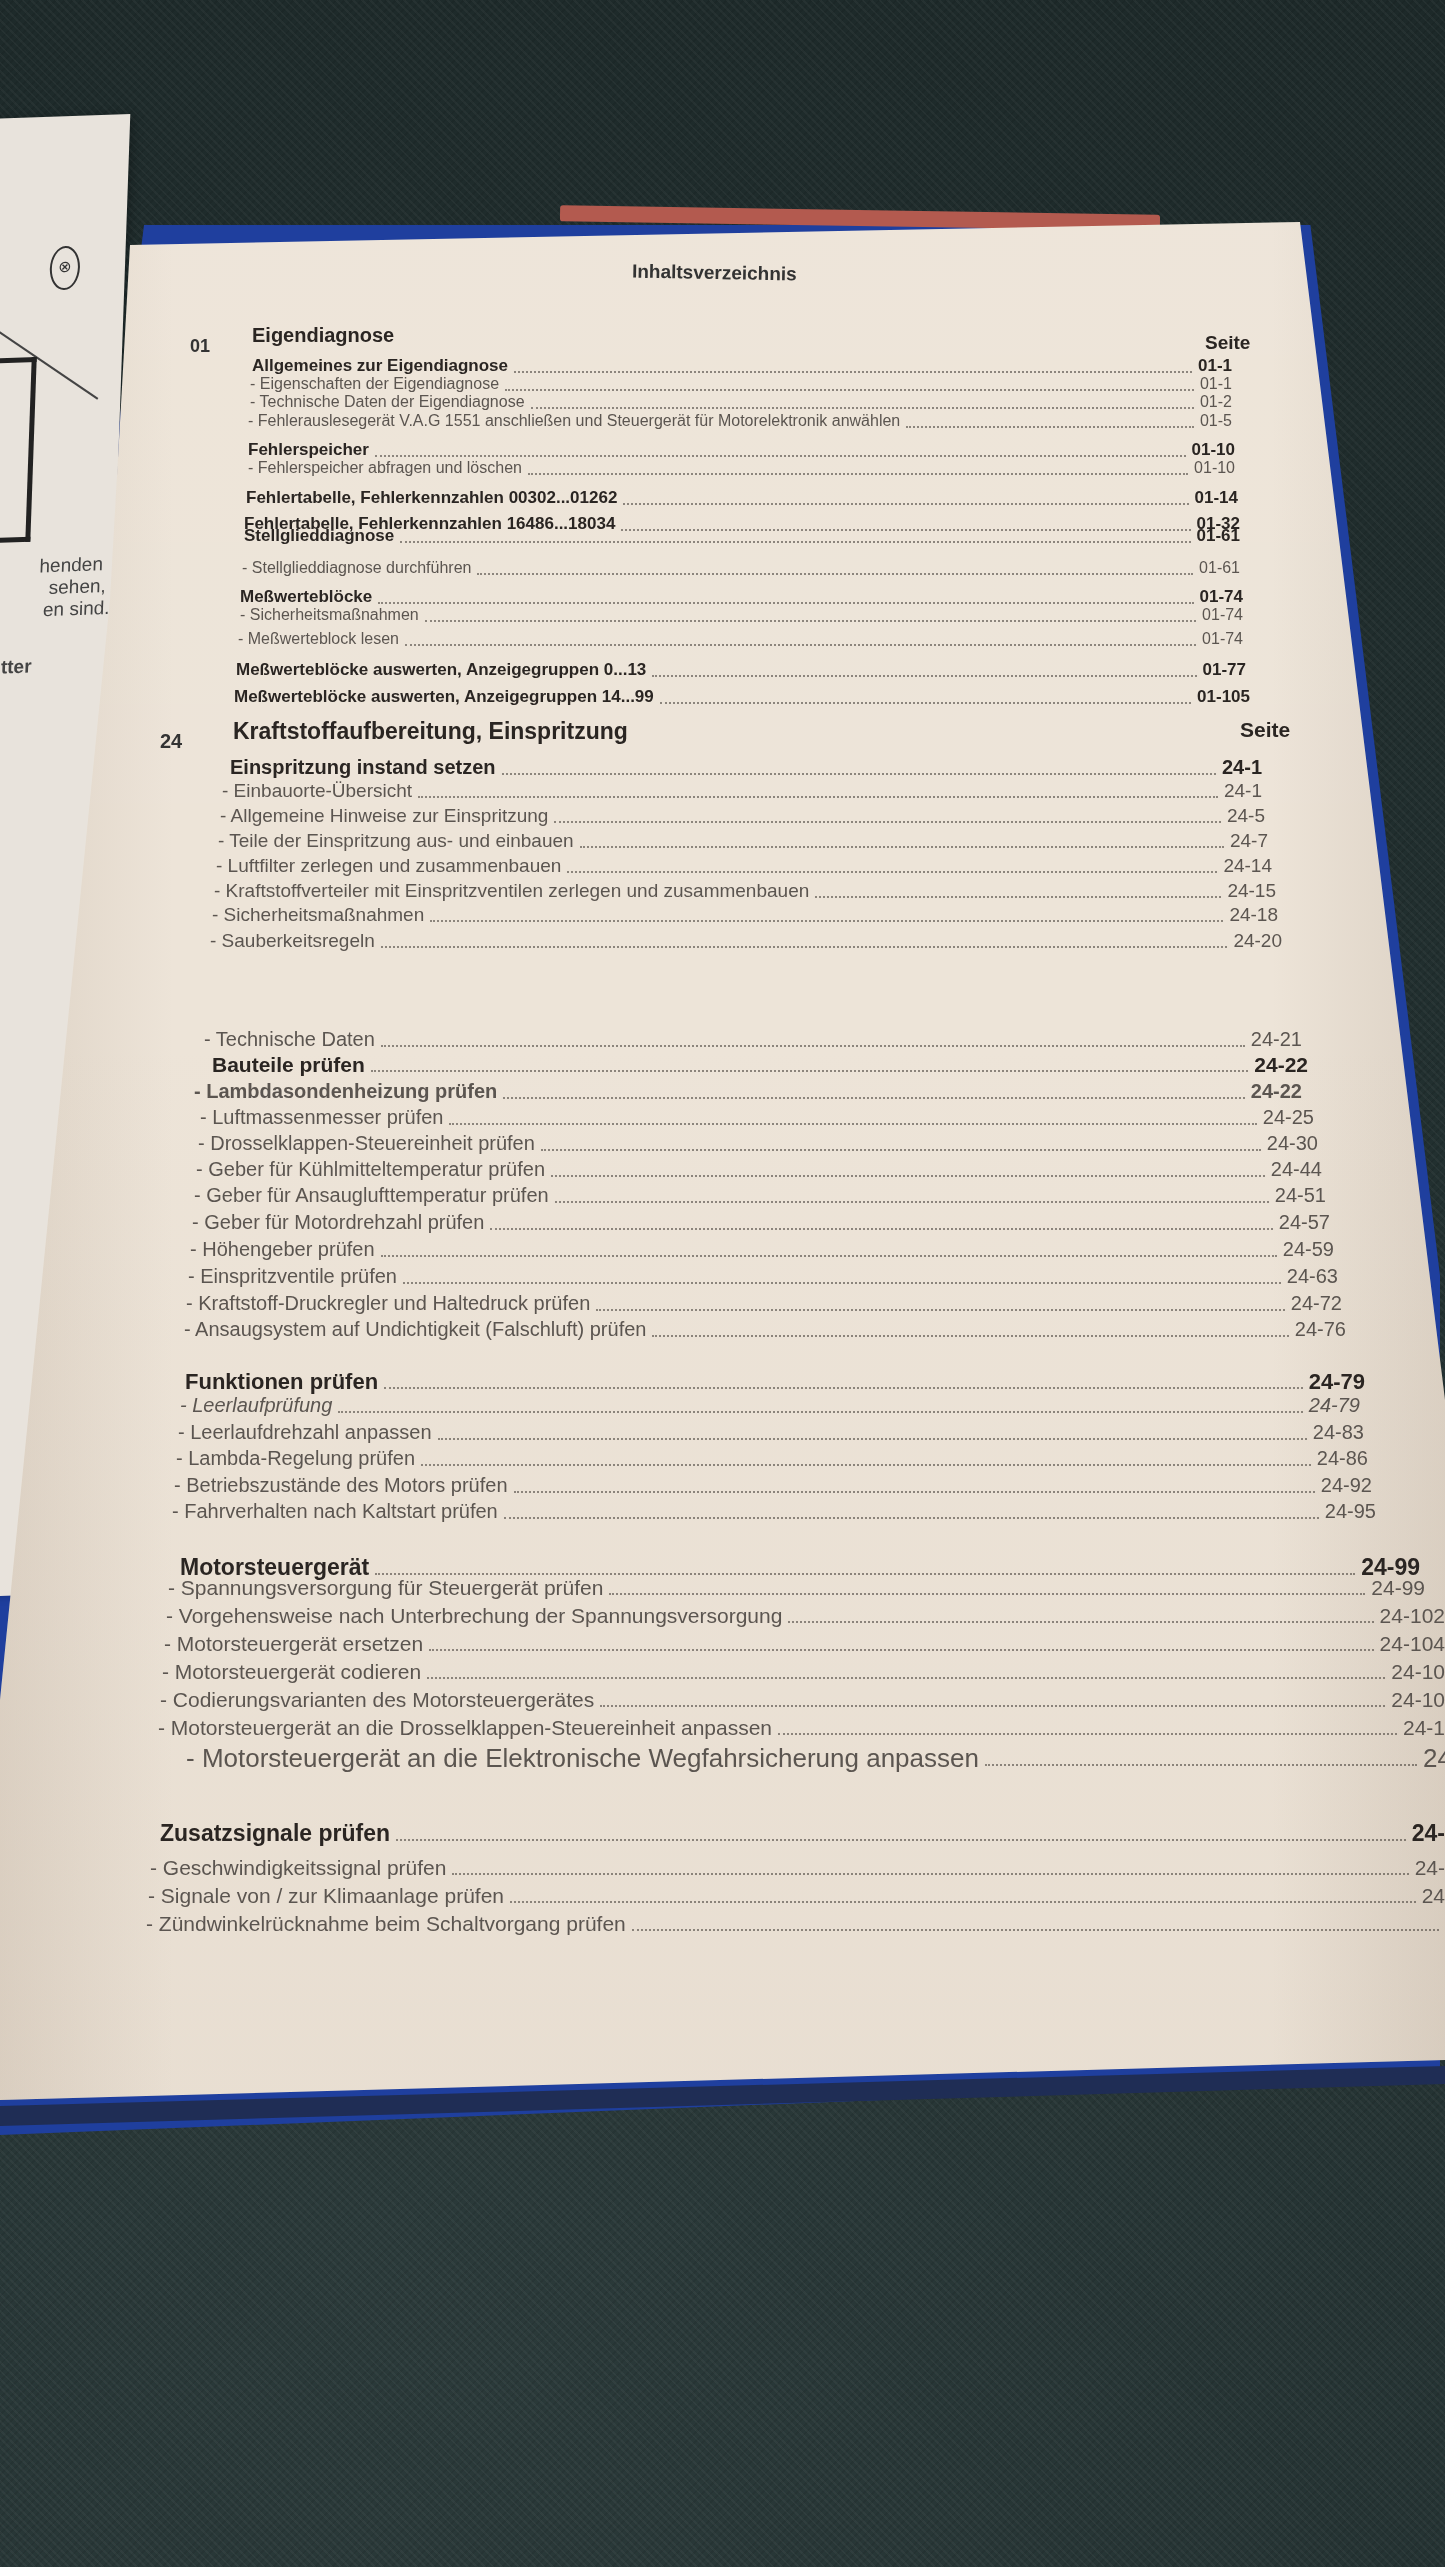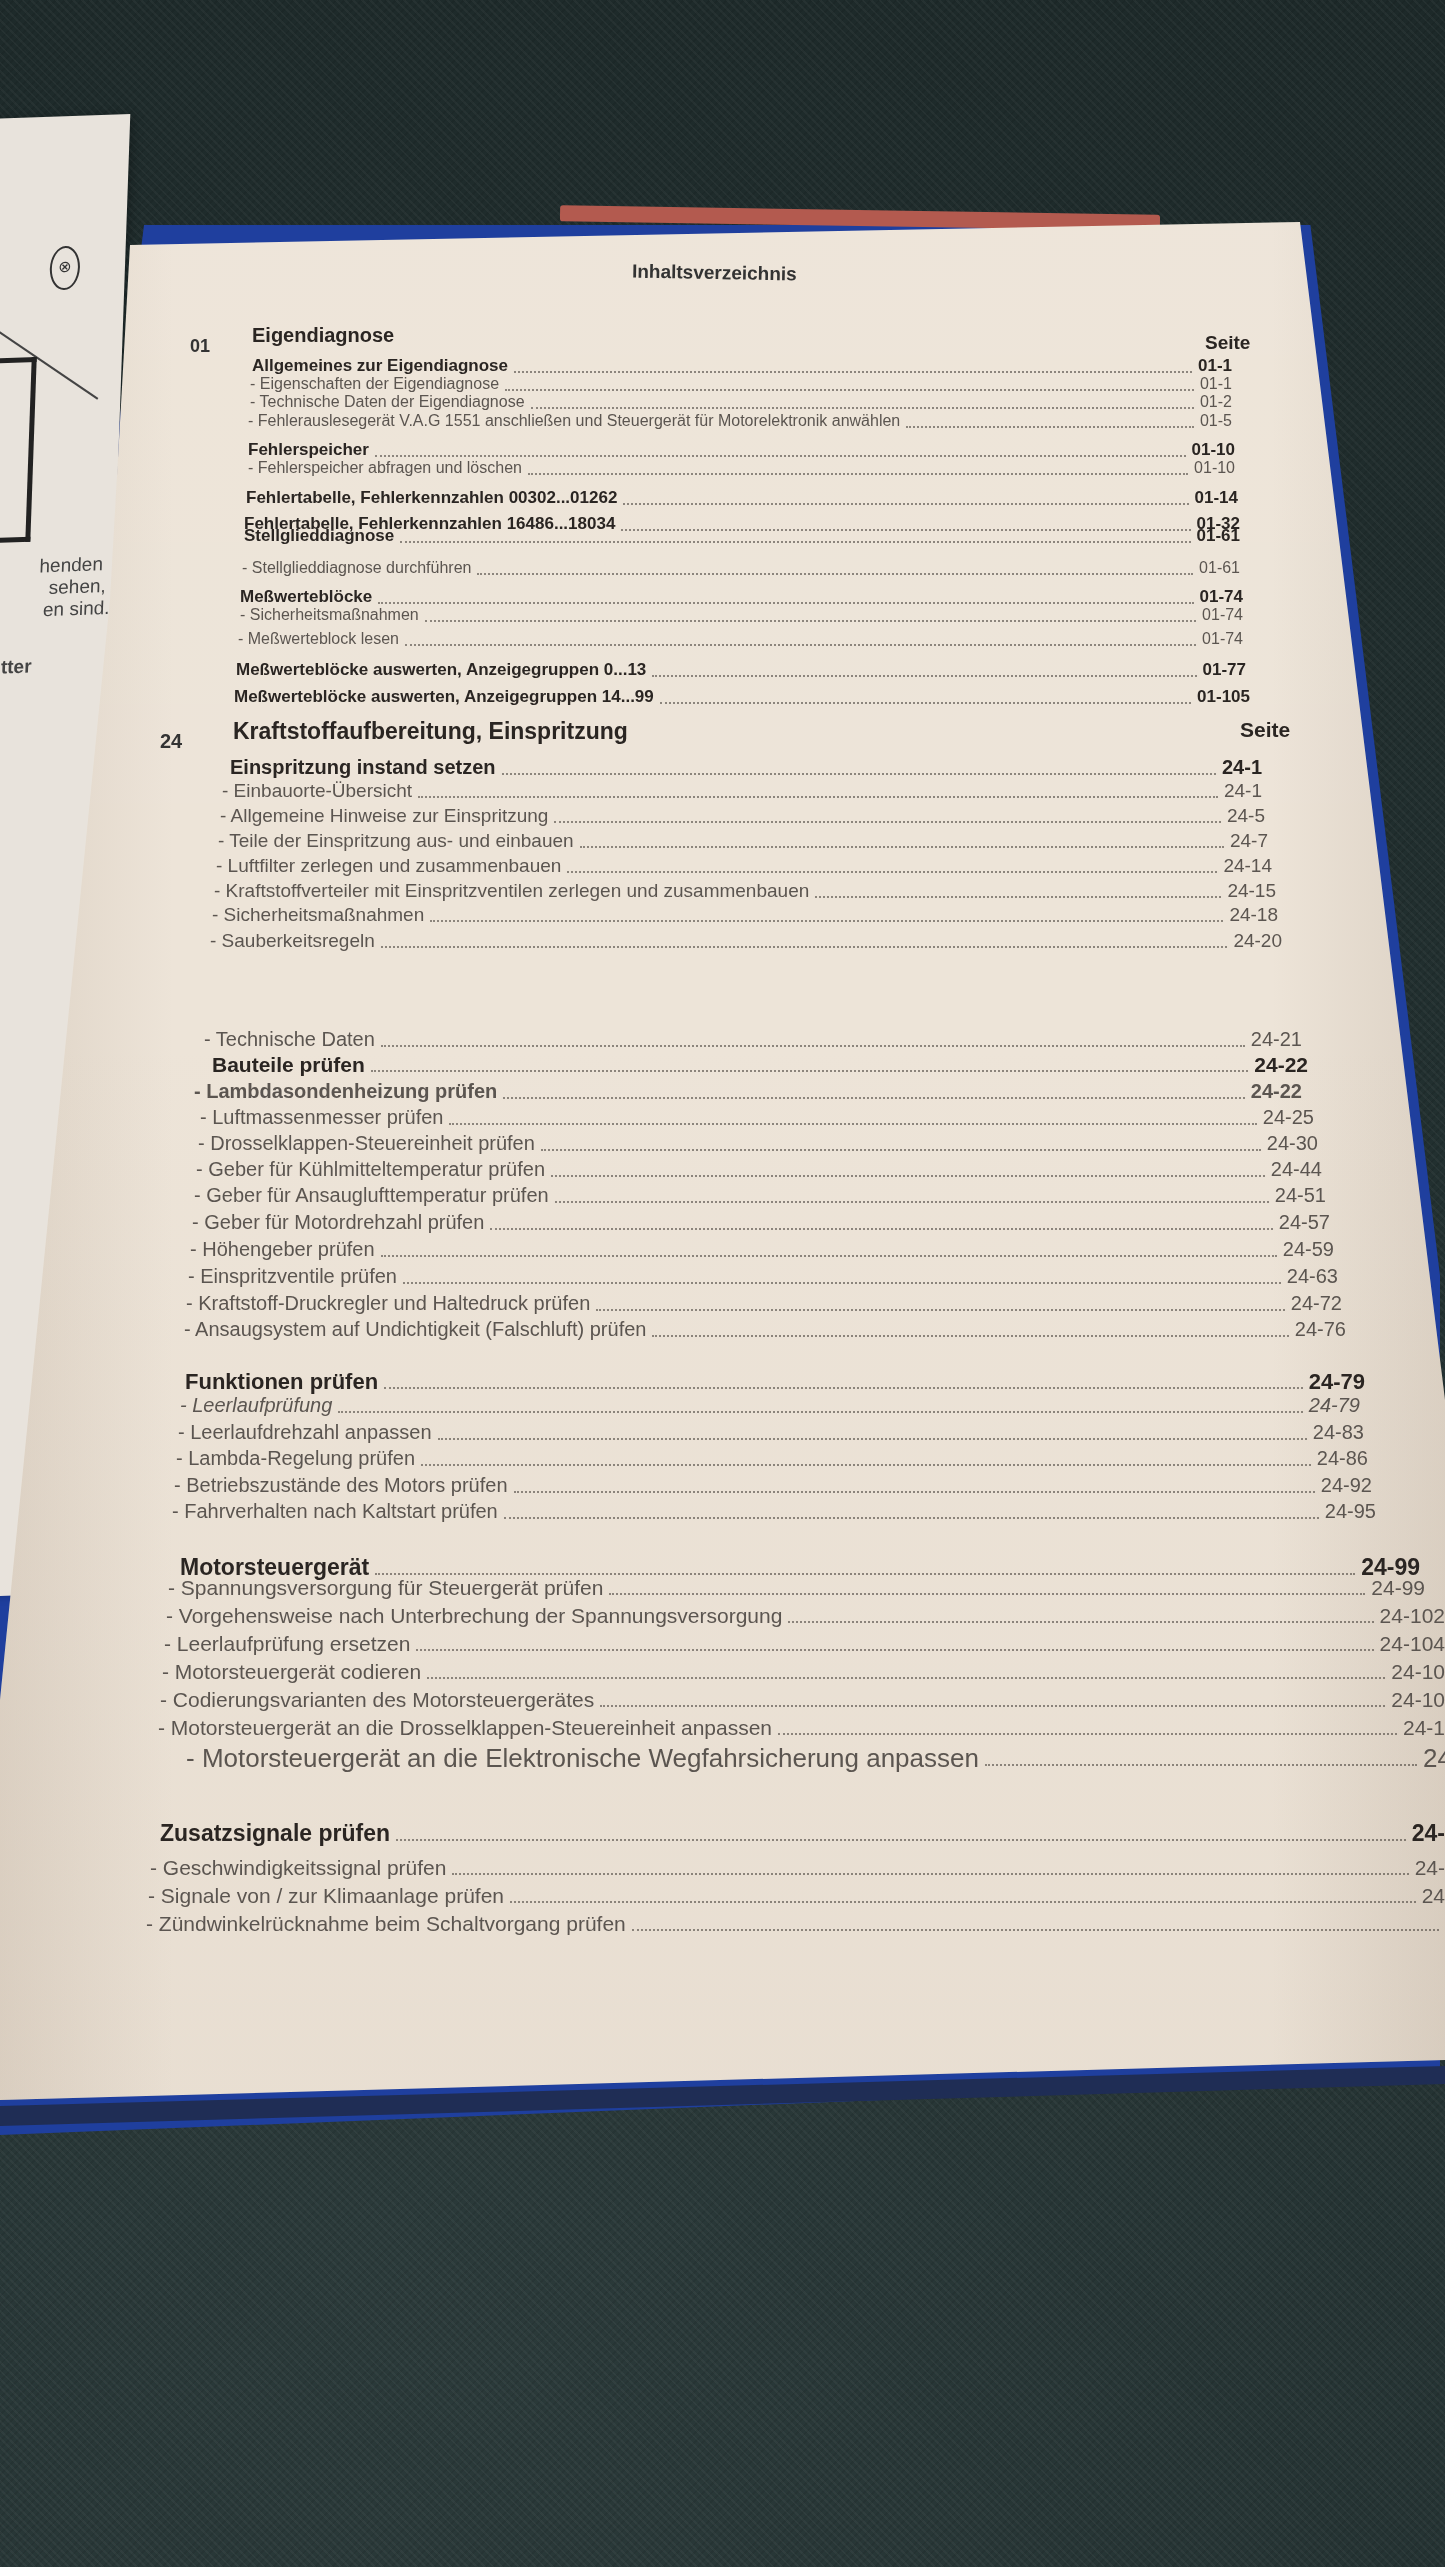--- a/index.html
+++ b/index.html
@@ -332,21 +332,21 @@
         <span class="txt">- Spannungsversorgung für Steuergerät prüfen</span>
         <span class="dots"></span>
         <span class="pg">24-99</span>
       </div>
       <div class="line light" style="top: 1604px; left: 166px; width: 1279px; font-size: 21px;">
         <span class="txt">- Vorgehensweise nach Unterbrechung der Spannungsversorgung</span>
         <span class="dots"></span>
         <span class="pg">24-102</span>
       </div>
       <div class="line light" style="top: 1632px; left: 164px; width: 1281px; font-size: 21px;">
-        <span class="txt">- Leerlaufprüfung ersetzen</span>
+        <span class="txt">- Motorsteuergerät ersetzen</span>
         <span class="dots"></span>
         <span class="pg">24-104</span>
       </div>
       <div class="line light" style="top: 1660px; left: 162px; width: 1283px; font-size: 21px;">
         <span class="txt">- Motorsteuergerät codieren</span>
         <span class="dots"></span>
         <span class="pg">24-10</span>
       </div>
       <div class="line light" style="top: 1688px; left: 160px; width: 1285px; font-size: 21px;">
         <span class="txt">- Codierungsvarianten des Motorsteuergerätes</span>

